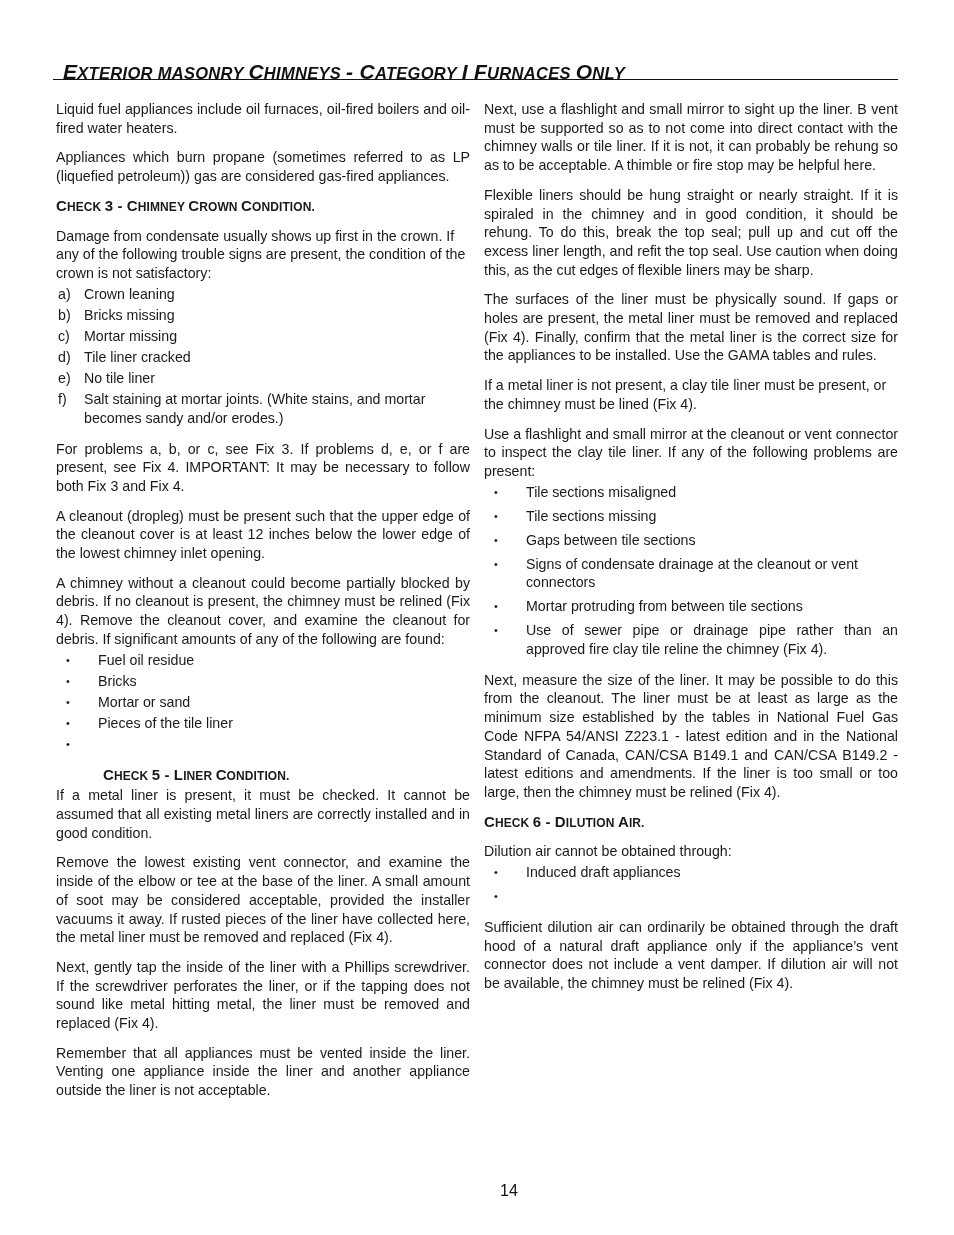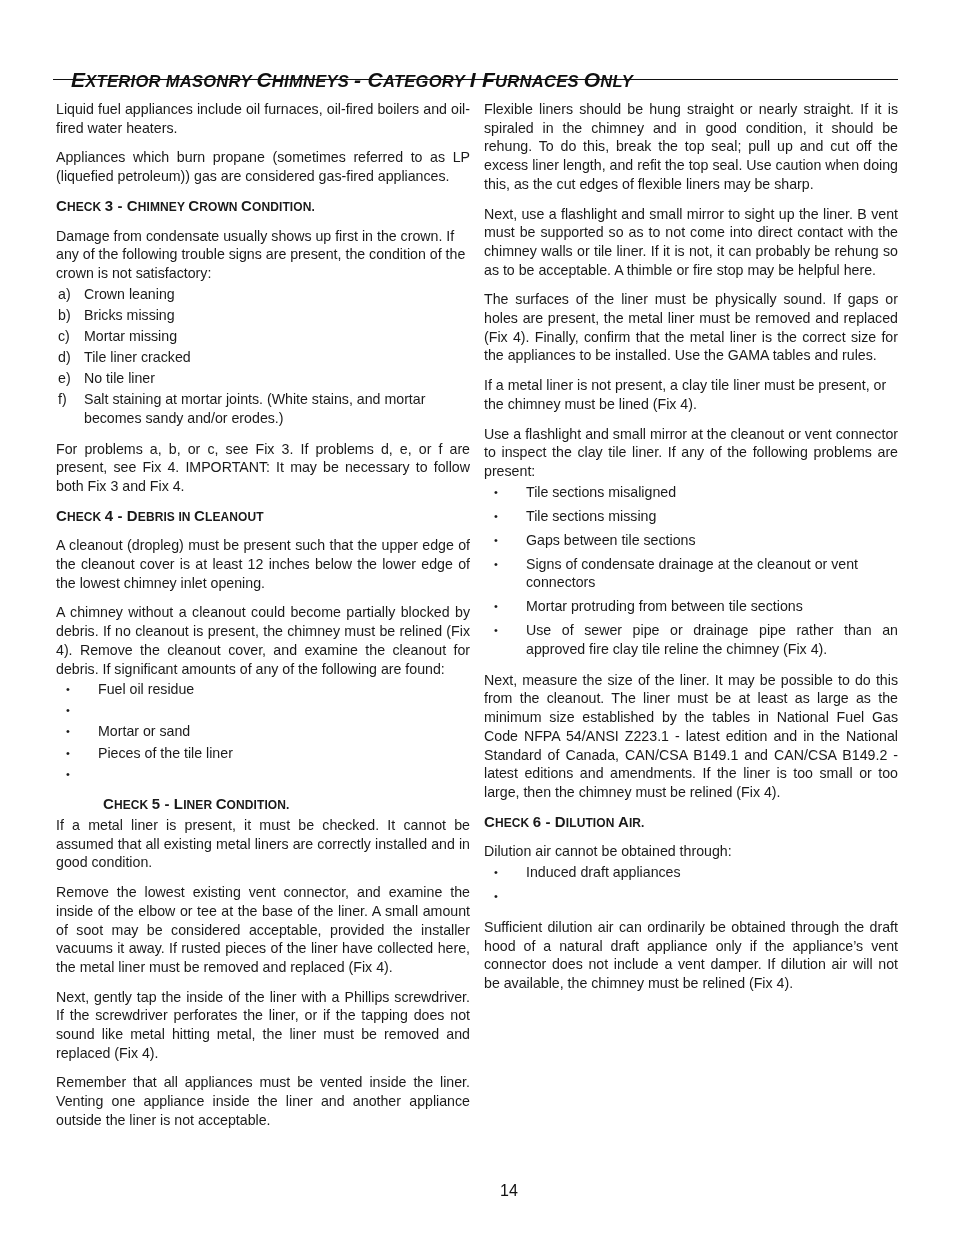--- a/index.html
+++ b/index.html
@@ -1,18 +1,18 @@
 <!DOCTYPE html>
 <html><head>
 <meta charset="utf-8">
 <style>
   html, body { margin: 0; padding: 0; background: #ffffff; }
   body { width: 954px; height: 1235px; position: relative; overflow: hidden;
          font-family: "Liberation Sans", sans-serif; color: #1a1a1a; }
-  .page-title { position: absolute; left: 55px; top: 52px; margin: 16px;
+  .page-title { position: absolute; left: 55px; top: 52px; margin: 8px;
          font-family: "Liberation Sans", sans-serif; font-weight: bold; font-style: italic;
          font-size: 16.5px; letter-spacing: 0.3px; color: #111; white-space: nowrap; }
   .page-title .big { font-size: 21px; }
   .title-rule { position: absolute; left: 53px; top: 79px; width: 845px; height: 0;
          border-top: 1.6px solid #111; }
   .col { position: absolute; top: 100px; width: 414px; font-size: 14.2px; line-height: 18.7px; }
   .col-left { left: 56px; }
   .col-right { left: 484px; }
   .col p { margin: 0 0 11px 0; text-align: justify; }
   .sec-head { font-weight: bold; font-size: 12px; margin: 2px 0 10px 0; letter-spacing: 0.1px; }
@@ -66,32 +66,30 @@
         <span class="mark">e)</span>
         <span class="txt">No tile liner</span>
       </li>
     <li>
         <span class="mark">f)</span>
         <span class="txt" style="text-align:left">Salt staining at mortar joints. (White stains, and mortar becomes sandy and/or erodes.)</span>
       </li>
   </ul>
   <p>For problems a, b, or c, see Fix 3. If problems d, e, or f are present, see Fix 4. IMPORTANT: It may be necessary to follow both Fix 3 and Fix 4.</p>
 
-  <div class="sec-head">
-    <span class="cap">C</span><span>HECK </span><span class="cap">4 - D</span><span>EBRIS IN </span><span class="cap">C</span><span>LEANOUT</span>
-  </div>
   <p>A cleanout (dropleg) must be present such that the upper edge of the cleanout cover is at least 12 inches below the lower edge of the lowest chimney inlet opening.</p>
   <p>A chimney without a cleanout could become partially blocked by debris. If no cleanout is present, the chimney must be relined (Fix 4).  Remove the cleanout cover, and examine the cleanout for debris. If significant amounts of any of the following are found:</p>
   <ul class="bullet-list">
     <li>
         <span class="mark">•</span>
         <span class="txt">Fuel oil residue</span>
       </li>
     <li>
         <span class="mark">•</span>
+        <span class="txt">Bricks</span>
       </li>
     <li>
         <span class="mark">•</span>
         <span class="txt">Mortar or sand</span>
       </li>
     <li>
         <span class="mark">•</span>
         <span class="txt">Pieces  of the tile liner</span>
       </li>
     <li>
@@ -102,22 +100,22 @@
   <div class="sec-head tight">
     <span class="cap">C</span><span>HECK </span><span class="cap">5 - L</span><span>INER </span><span class="cap">C</span><span>ONDITION.</span>
   </div>
   <p>If a metal liner is present, it must be checked. It cannot be assumed that all existing metal liners are correctly installed and in good condition.</p>
   <p>Remove the lowest existing vent connector, and examine the inside of the elbow or tee at the base of the liner. A small amount of soot may be considered acceptable, provided the installer vacuums it away. If rusted pieces of the liner have collected here, the metal liner must be removed and replaced (Fix 4).</p>
   <p>Next, gently tap the inside of the liner with a Phillips screwdriver. If the screwdriver perforates the liner, or if the tapping does not sound like metal hitting metal, the liner must be removed and replaced (Fix 4).</p>
   <p>Remember that all appliances must be vented inside the liner. Venting one appliance inside the liner and another appliance outside the liner is not acceptable.</p>
 </div>
 
 <div class="col col-right">
+  <p>Next, use a flashlight and small mirror to sight up the liner. B vent must be supported so as to not come into direct contact with the chimney walls or tile liner. If it is not, it can probably be rehung so as to be acceptable. A thimble or fire stop may be helpful here.</p>
   <p>Flexible liners should be hung straight or nearly straight. If it is spiraled in the chimney and in good condition, it should be rehung. To do this, break the top seal; pull up and cut off the excess liner length, and refit the top seal. Use caution when doing this, as the cut edges of flexible liners may be sharp.</p>
-  <p>Next, use a flashlight and small mirror to sight up the liner. B vent must be supported so as to not come into direct contact with the chimney walls or tile liner. If it is not, it can probably be rehung so as to be acceptable. A thimble or fire stop may be helpful here.</p>
   <p>The surfaces of the liner must be physically sound. If gaps or holes are present, the metal liner must be removed and replaced (Fix 4).  Finally, confirm that the metal liner is the correct size for the appliances to be installed. Use the GAMA tables and rules.</p>
   <p style="text-align:left">If a metal liner is not present, a clay tile liner must be present, or the chimney must be lined (Fix 4).</p>
   <p>Use a flashlight and small mirror at the cleanout or vent connector to inspect the clay tile liner. If any of the following problems are present:</p>
   <ul class="bullet-list roomy">
     <li>
         <span class="mark">•</span>
         <span class="txt">Tile sections misaligned</span>
       </li>
     <li>
         <span class="mark">•</span>

